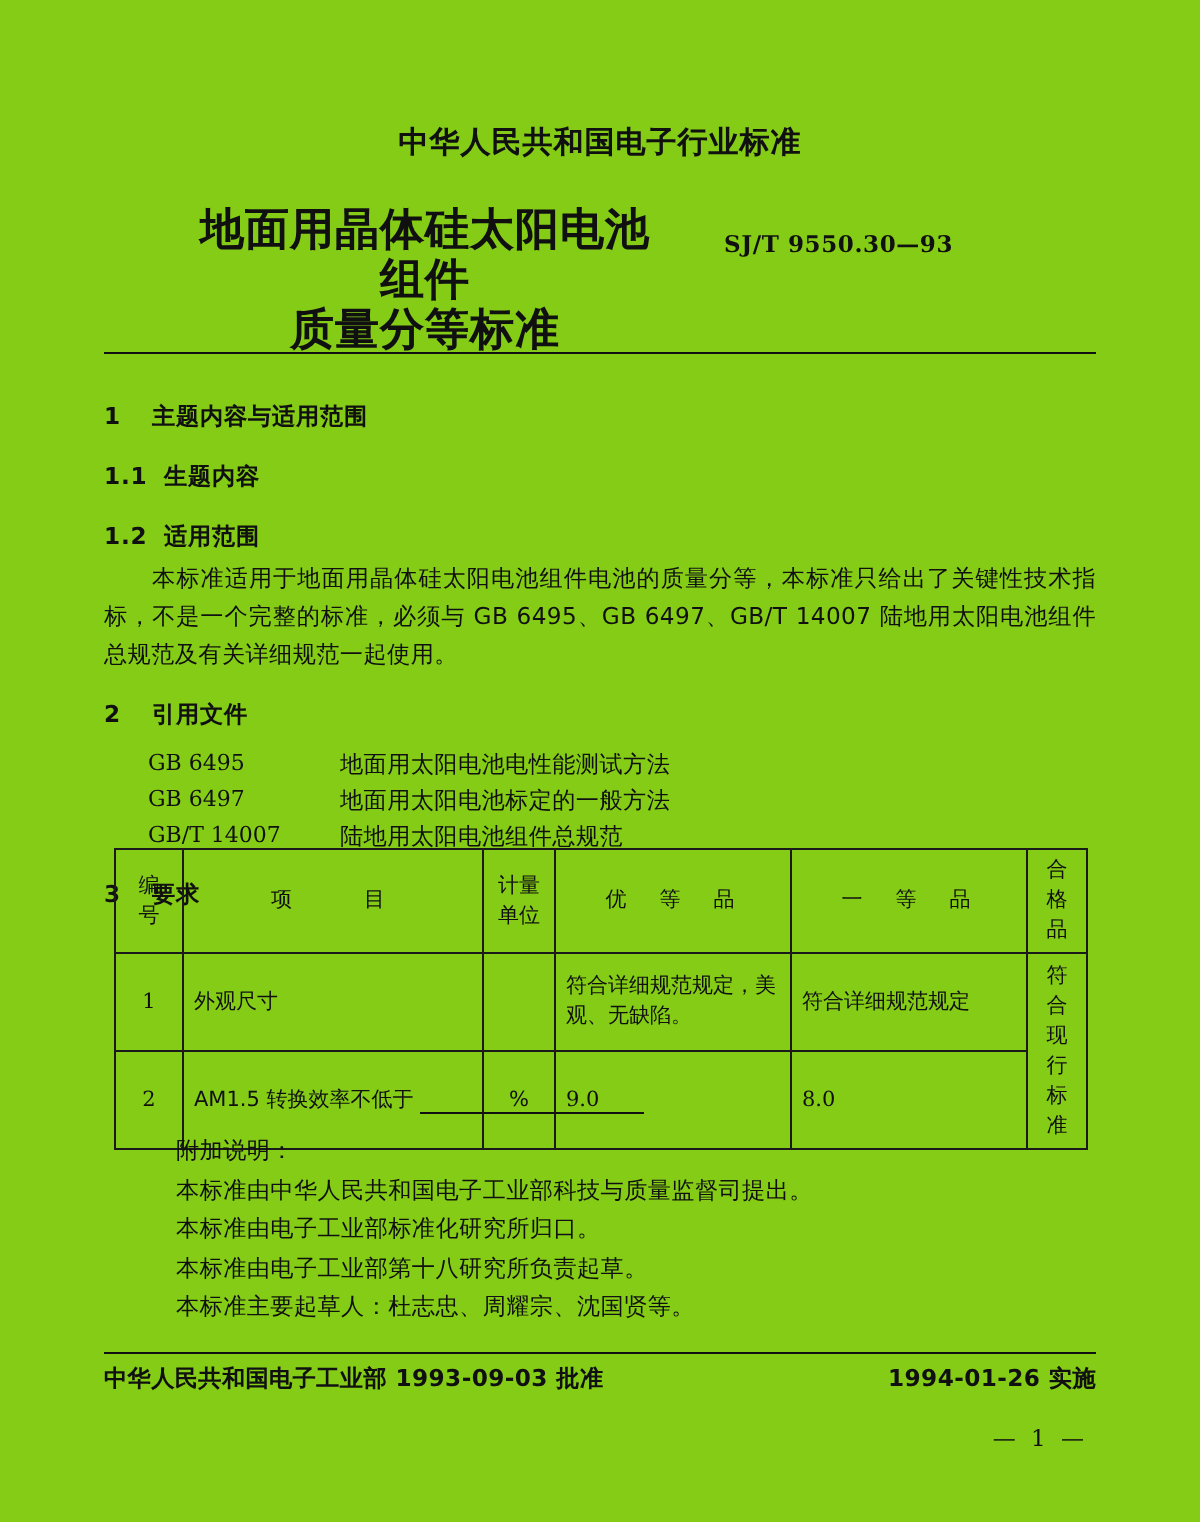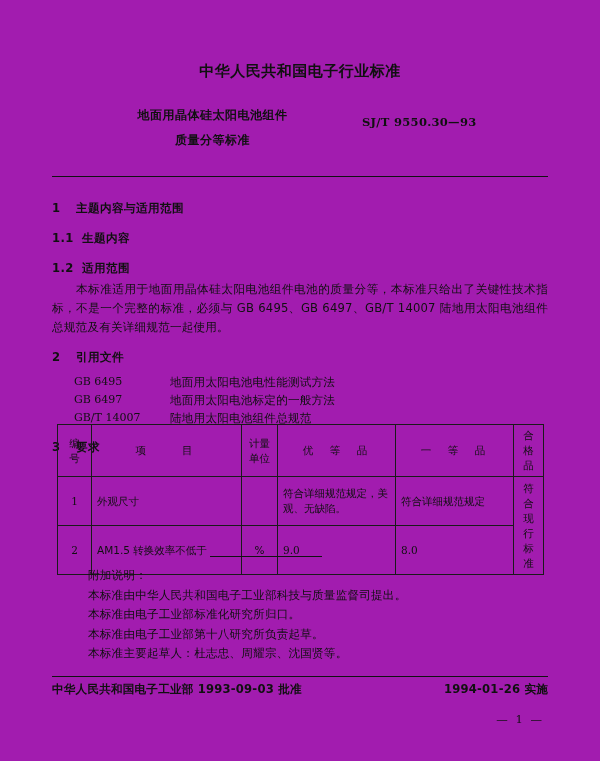--- a/index.html
+++ b/index.html
@@ -8,21 +8,21 @@
     background: #ffffff;
   }
   body {
     font-family: "DejaVu Sans", "Liberation Sans", sans-serif;
     color: #101010;
   }
   .page {
     position: relative;
     width: 600px;
     height: 761px;
-    background: #a21caf;
+    background: #84cc16;
     overflow: hidden;
     box-sizing: border-box;
   }
 
   
   .masthead {
     position: absolute;
     top: 62px;
     left: 0;
     width: 600px;
@@ -32,21 +32,21 @@
     letter-spacing: 0.5px;
   }
   .title-block {
     position: absolute;
     top: 103px;
     left: 95px;
     width: 235px;
     text-align: center;
   }
   .title-line {
-    font-size: 12px;
+    font-size: 22px;
     font-weight: bold;
     line-height: 25px;
     letter-spacing: 0.5px;
   }
   .std-number {
     position: absolute;
     top: 115px;
     left: 362px;
     font-size: 11.5px;
     font-weight: bold;

